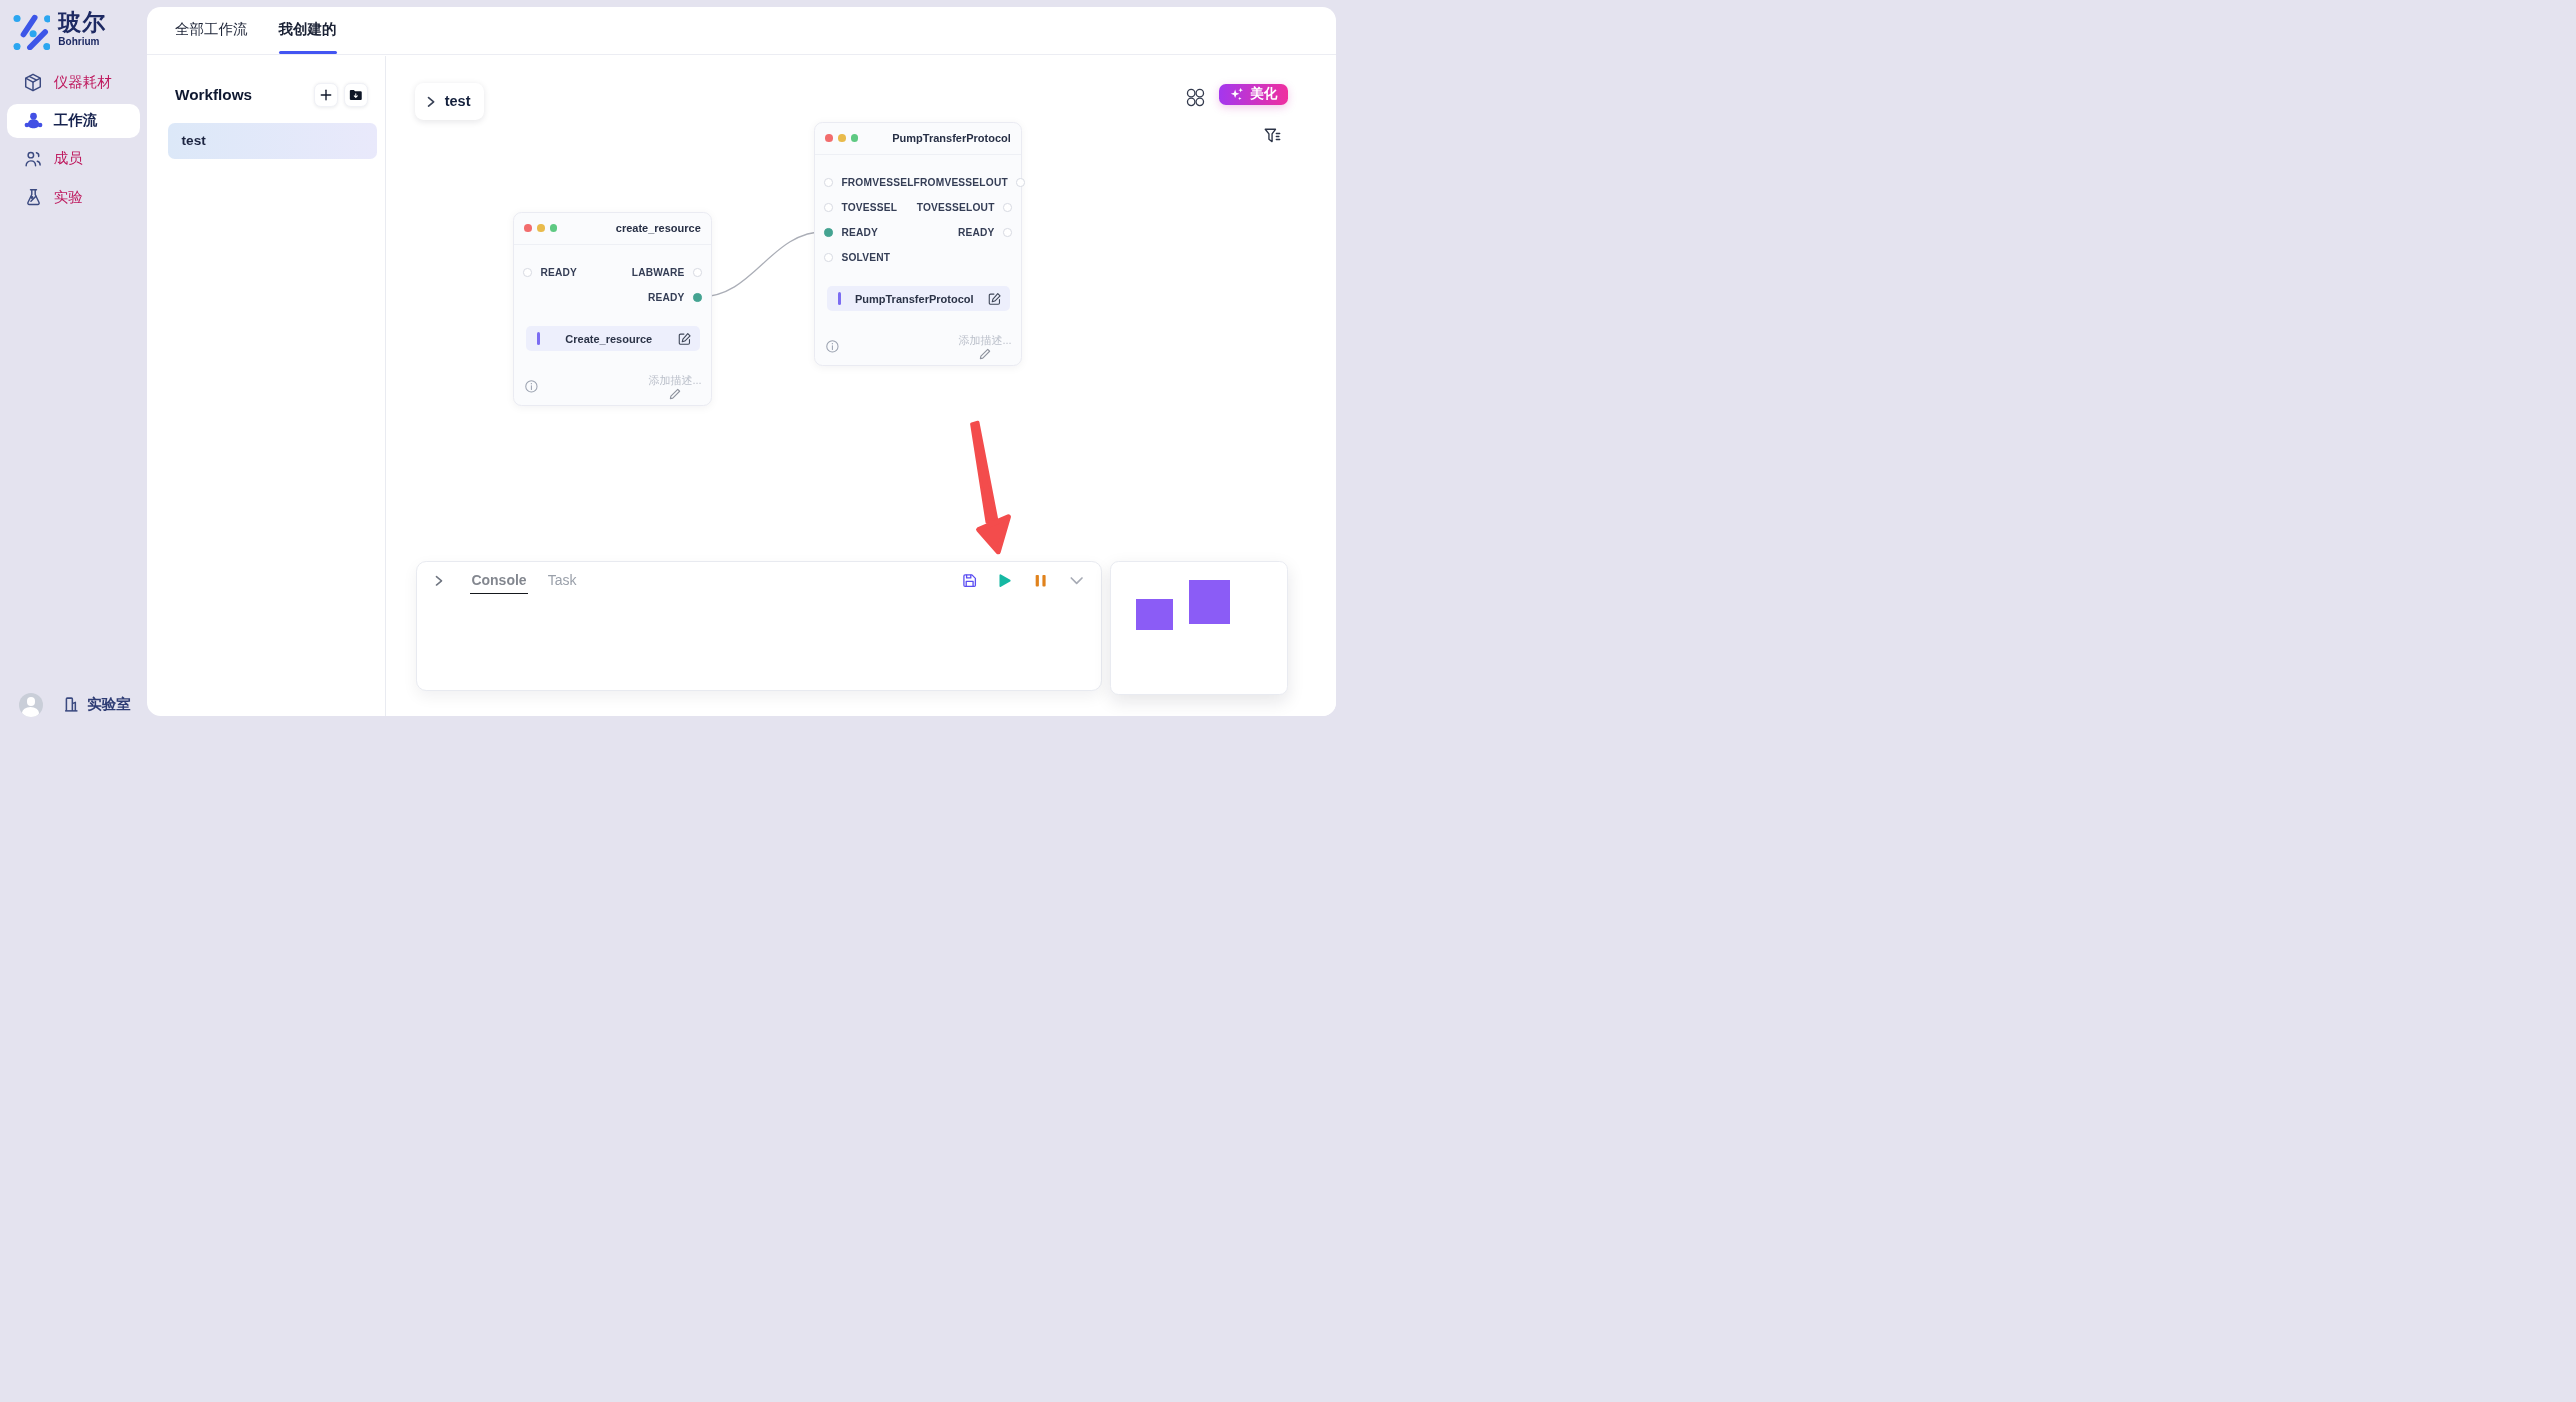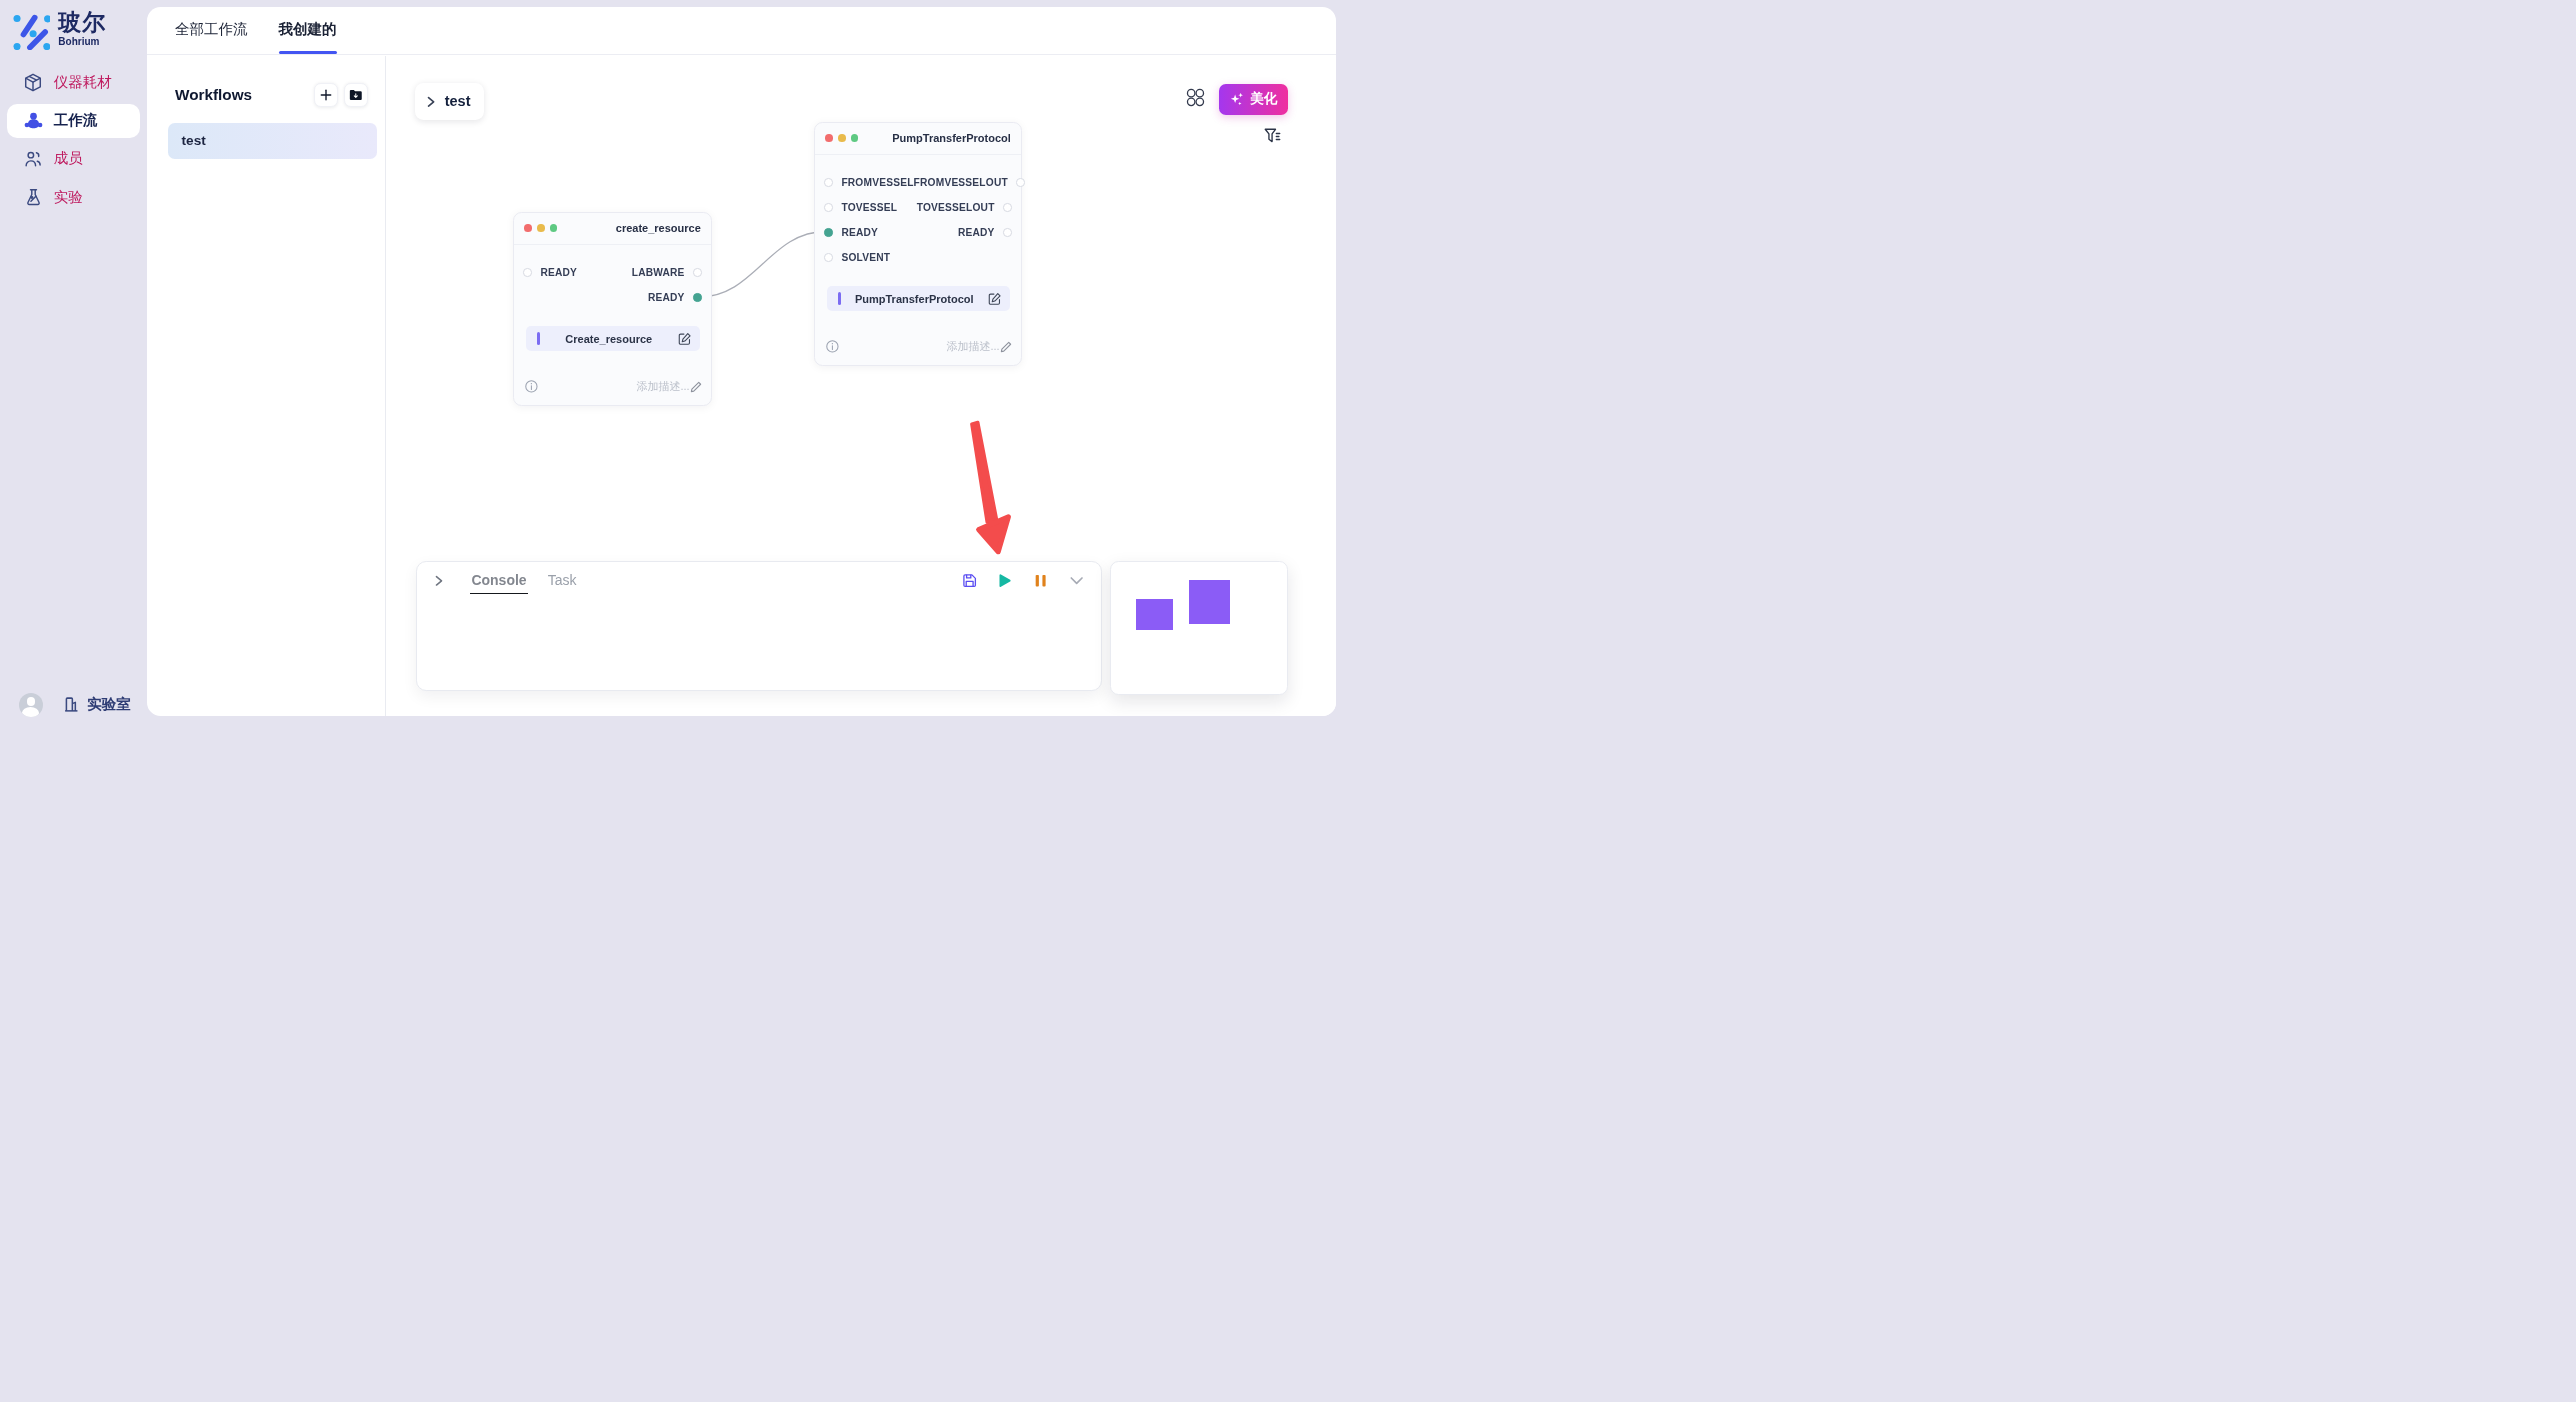--- a/index.html
+++ b/index.html
@@ -54,26 +54,26 @@
   .ports{margin-top:15.3px;}
   .prow{height:25px;display:flex;align-items:center;justify-content:space-between;padding:0 9.4px;}
   .pside{display:flex;align-items:center;gap:8.5px;}
   .pcircle{width:8.5px;height:8.5px;border-radius:50%;background:#fff;border:1.3px solid #d7dae2;box-sizing:border-box;}
   .pcircle.on{background:#44a391;border-color:#44a391;}
   .plabel{font-size:10.2px;font-weight:700;color:#343d55;letter-spacing:0.2px;}
   .namebox{margin:16px 11px 0 12px;height:25px;background:#edeffc;border-radius:5.1px;display:flex;align-items:center;padding:0 8.5px 0 11px;box-sizing:border-box;}
   .namebar{width:2.6px;height:13.6px;border-radius:1.7px;background:#7b6cf2;}
   .namelabel{flex:1;text-align:center;font-size:11px;font-weight:600;color:#2b3347;}
   .node-foot{position:absolute;left:11px;right:9.4px;bottom:8.5px;height:19px;display:flex;align-items:center;}
-  .foot-right{margin-left:auto;display:flex;align-items:center;gap:0;}
+  .foot-right{margin-left:auto;display:flex;align-items:center;gap:0;flex-direction:column;}
   .desc{font-size:11px;color:#bcc1cb;}
 
   
   .cmd-btn{position:absolute;left:799px;top:32px;width:19px;height:19px;cursor:pointer;}
-  .beautify{position:absolute;left:832px;top:28px;width:69px;height:31px;border-radius:6.8px;background:linear-gradient(90deg,#a437ee,#ef2f9f);display:flex;align-items:center;justify-content:center;gap:6px;color:#fff;font-size:13.6px;font-weight:700;cursor:pointer;box-shadow:0 2.6px 8.5px rgba(200,40,170,.25);}
+  .beautify{position:absolute;left:832px;top:28px;width:69px;height:21px;border-radius:6.8px;background:linear-gradient(90deg,#a437ee,#ef2f9f);display:flex;align-items:center;justify-content:center;gap:6px;color:#fff;font-size:13.6px;font-weight:700;cursor:pointer;box-shadow:0 2.6px 8.5px rgba(200,40,170,.25);}
   .filter-btn{position:absolute;left:877px;top:72px;width:17px;height:17px;cursor:pointer;}
 
   .arrow-svg{position:absolute;left:567px;top:362px;pointer-events:none;}
 
   
   .console{position:absolute;left:29px;top:505px;width:686px;height:130px;background:#fff;border:0.9px solid #e8eaf0;border-radius:10.2px;box-shadow:0 5.1px 15.3px rgba(16,24,40,.06);box-sizing:border-box;}
   .console-head{position:relative;height:37px;display:flex;align-items:center;padding:0 17px 0 16px;}
   .ctab{position:relative;font-size:14px;cursor:pointer;}
   .ctab.console-tab{margin-left:26.4px;font-weight:700;color:#83878f;}
   .ctab.console-tab::after{content:"";position:absolute;left:-1.7px;right:-1.7px;bottom:-6px;height:1.7px;background:#15181d;}

